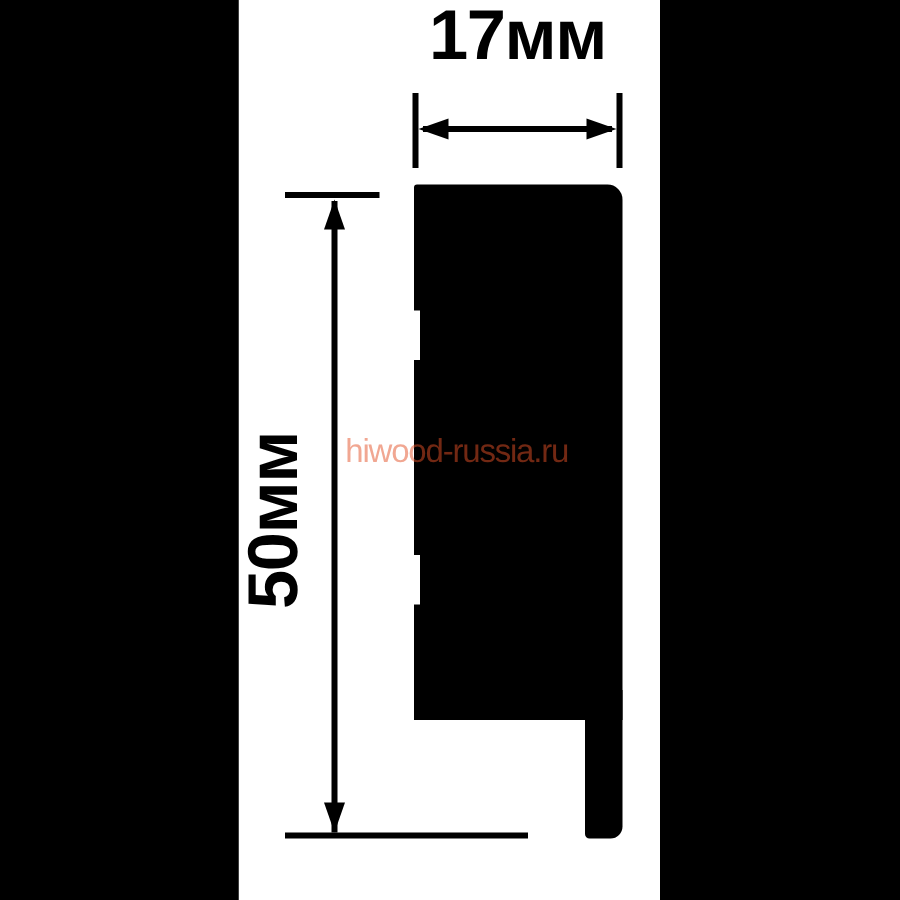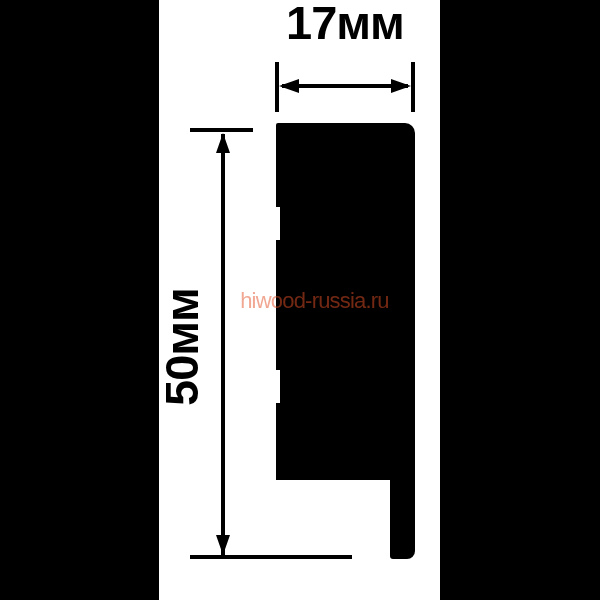--- a/index.html
+++ b/index.html
@@ -131,21 +131,21 @@
     height: 33px;
     background: #ffffff;
     z-index: 3;
   }
   #notch-upper { top: 207px; }
   #notch-lower { top: 370px; }
 
   
   #watermark {
     position: absolute;
-    left: 174px;
+    left: 164px;
     top: 289px;
     width: 281px;
     text-align: center;
     font-size: 22px;
     line-height: 24px;
     letter-spacing: -0.8px;
     color: rgba(228, 79, 38, 0.5);
     z-index: 4;
     white-space: nowrap;
   }

